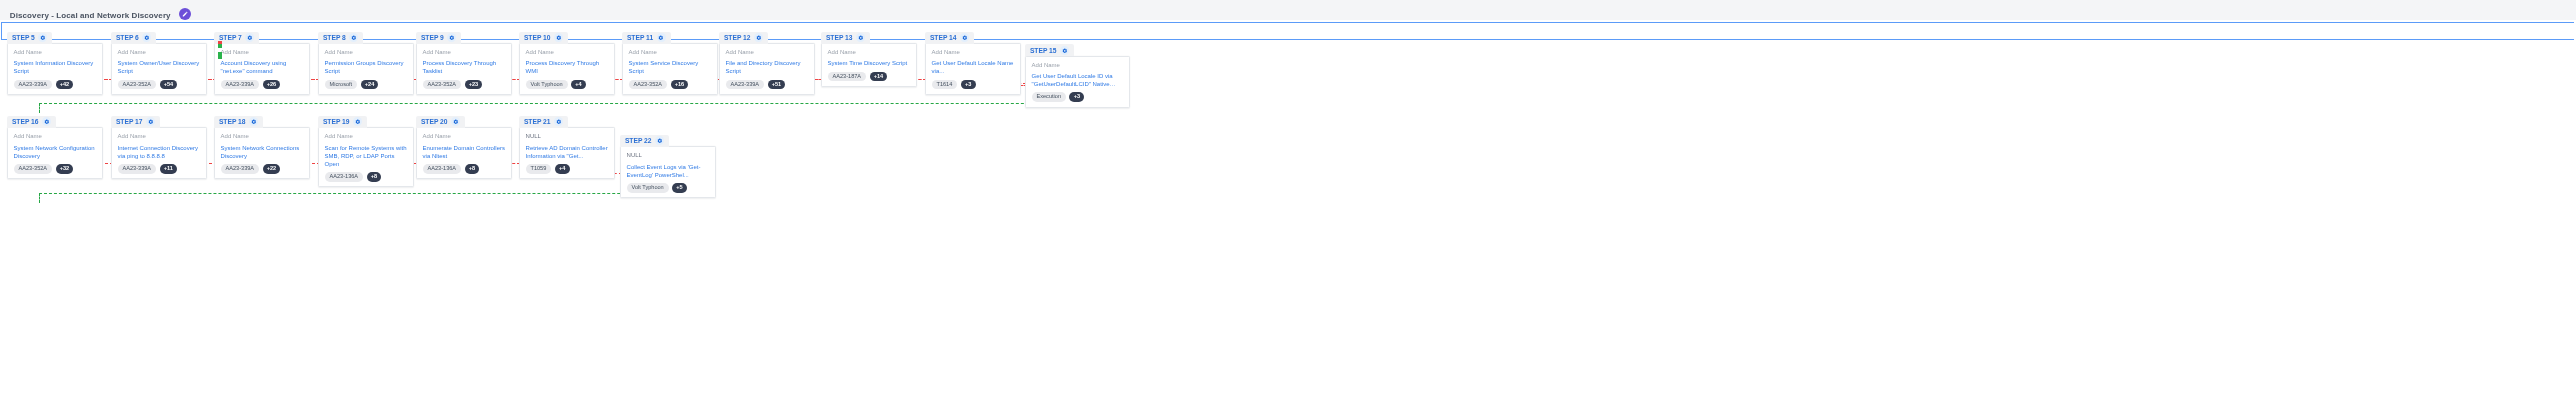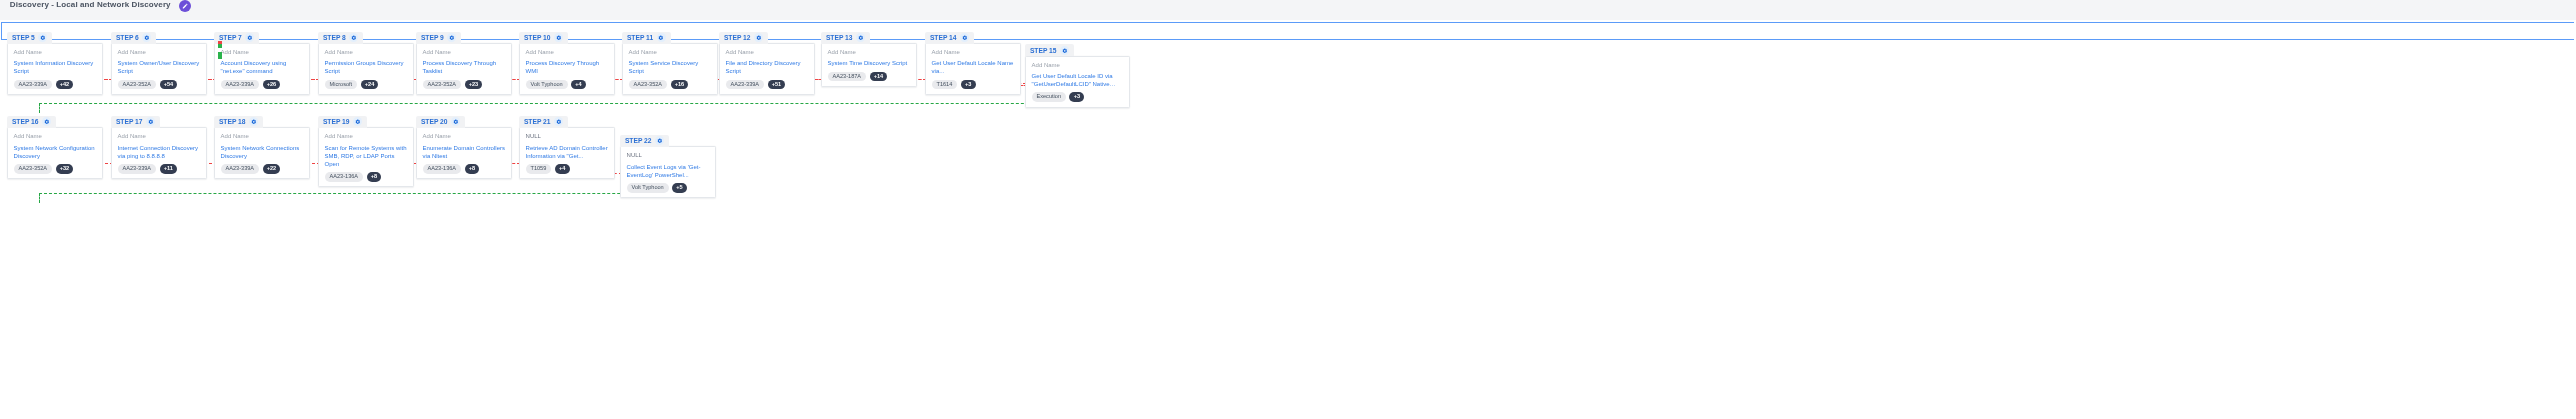--- a/index.html
+++ b/index.html
@@ -10,21 +10,21 @@
     background: #ffffff;
     font-family: "Liberation Sans", sans-serif;
   }
 
   
   #app { position: relative; width: 2576px; height: 420px; background:#fff; }
 
   #header {
     position: absolute; left:0; top:0; width:2576px; height:20.4px;
     background:#f4f5f7;
-    display:flex; align-items:flex-start;
+    display:flex; align-items:flex-end;
   }
   #header-title {
     margin-left: 9.8px;
     font-size: 8px;
     color:#4a5361;
     font-weight:600;
     letter-spacing:0.1px;
     white-space:nowrap;
   }
   #edit-pencil-btn {

